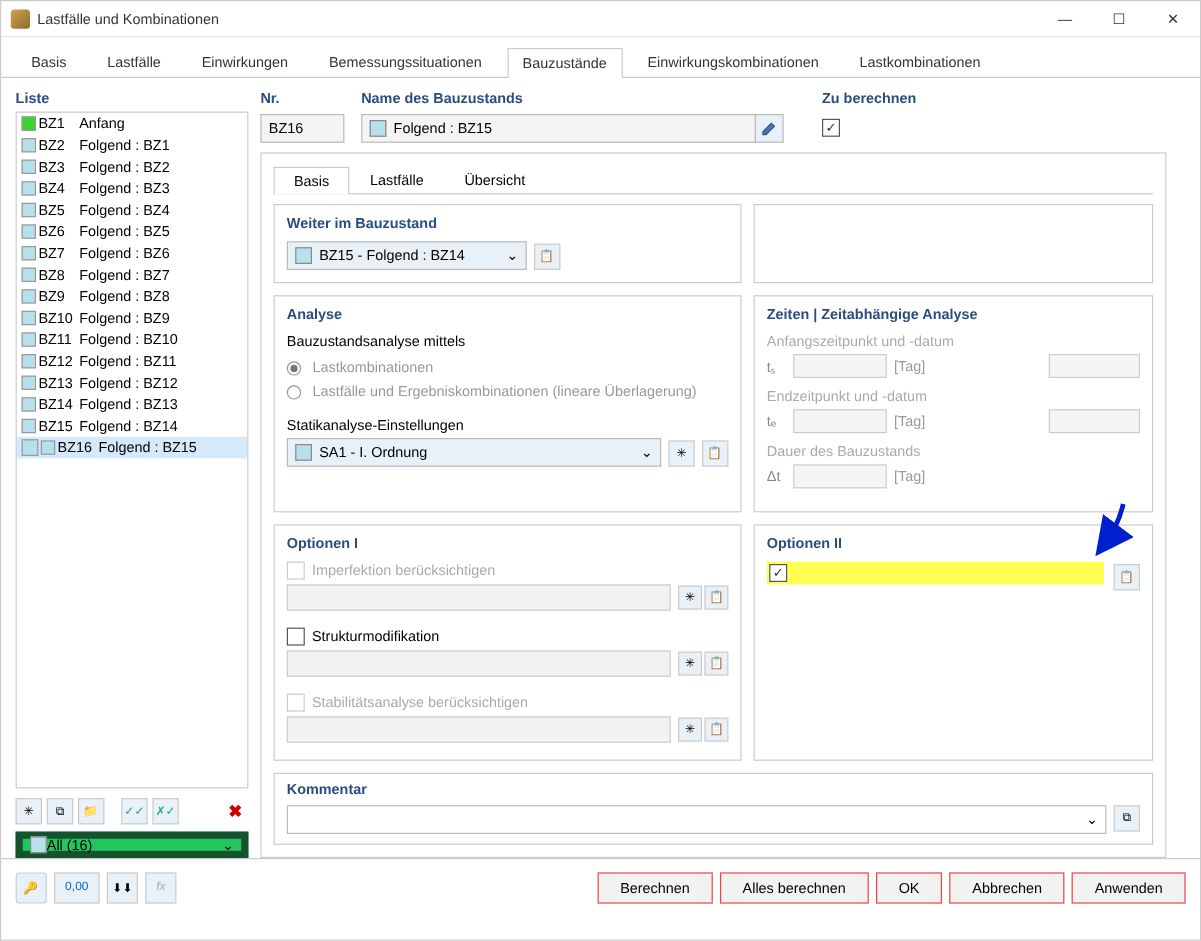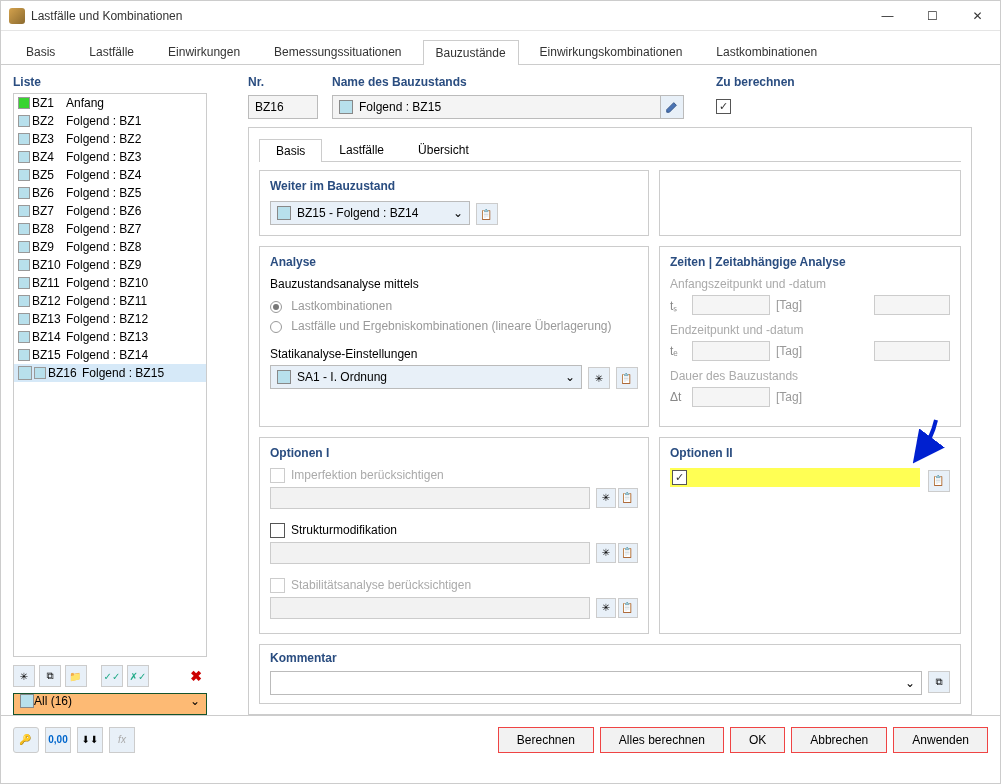--- a/index.html
+++ b/index.html
@@ -21,24 +21,24 @@
 .section-label { color: #2a4d80; font-weight: 600; margin-bottom: 4px; }
 .list-box { flex: 1; border: 1px solid #ccc; overflow-y: auto; background: #fff; }
 .list-row { display: flex; align-items: center; height: 18px; padding: 0 4px; gap: 2px; cursor: pointer; }
 .list-row.selected { background: #d6e9f8; }
 .color-chip { width: 12px; height: 12px; border: 1px solid #999; }
 .color-chip.sel { width: 14px; height: 14px; }
 .list-row .id { width: 32px; }
 .list-toolbar { display: flex; gap: 4px; margin-top: 8px; align-items: center; }
 .iconbtn { width: 22px; height: 22px; border: 1px solid #ccc; background: #e8f0f8; display: flex; align-items: center; justify-content: center; cursor: pointer; font-size: 10px; }
 .iconbtn.red { color: #c00; font-weight: bold; font-size: 14px; border: none; background: none; }
-.filter-dd { margin-top: 6px; height: 22px; border: 1px solid #14532d; background: #fdba74; display: flex; align-items: flex-start; padding: 0 6px; justify-content: space-between; }
+.filter-dd { margin-top: 6px; height: 22px; border: 6px solid #14532d; background: #22c55e; display: flex; align-items: center; padding: 0 6px; justify-content: space-between; }
 .filter-dd .chip { width: 14px; height: 14px; background: #b8e0ec; border: 1px solid #888; }
 
-.right-col { flex: 1; display: flex; flex-direction: column; gap: 8px; margin-left: 31px; }
+.right-col { flex: 1; display: flex; flex-direction: column; gap: 8px; }
 
 .top-row { display: flex; gap: 14px; }
 .field-group { display: flex; flex-direction: column; gap: 2px; }
 .input-flat { height: 24px; border: 1px solid #bbb; background: #f4f4f4; padding: 0 6px; display: flex; align-items: center; }
 .input-flat .chip { width: 14px; height: 14px; background: #b8e0ec; border: 1px solid #888; margin-right: 6px; }
 .edit-icon { width: 24px; height: 24px; border: 1px solid #bbb; background: #e8f0f8; display: flex; align-items: center; justify-content: center; margin-left: -1px; }
 .checkbox { width: 15px; height: 15px; border: 1px solid #555; display: inline-flex; align-items: center; justify-content: center; background: #fff; font-size: 11px; color: #333; }
 
 .main-panel { flex: 1; border: 1px solid #ccc; padding: 10px; display: flex; flex-direction: column; gap: 8px; }
 
@@ -380,21 +380,21 @@
         </div>
 
       </div>
     </div>
 
   </div>
 </div>
 
 <div class="footer">
   <div class="iconbtn" style="width:26px;height:26px;border-radius:3px">🔑</div>
-  <div class="iconbtn" style="width:26px;height:26px;color:#06c;font-weight:bold">0,00</div>
+  <div class="iconbtn" style="width:38px;height:26px;color:#06c;font-weight:normal">0,00</div>
   <div class="iconbtn" style="width:26px;height:26px">⬇⬇</div>
   <div class="iconbtn disabled" style="width:26px;height:26px;font-style:italic">fx</div>
   <div class="spacer"></div>
   <button class="btn">Berechnen</button>
   <button class="btn">Alles berechnen</button>
   <button class="btn">OK</button>
   <button class="btn">Abbrechen</button>
   <button class="btn">Anwenden</button>
 </div>
 

